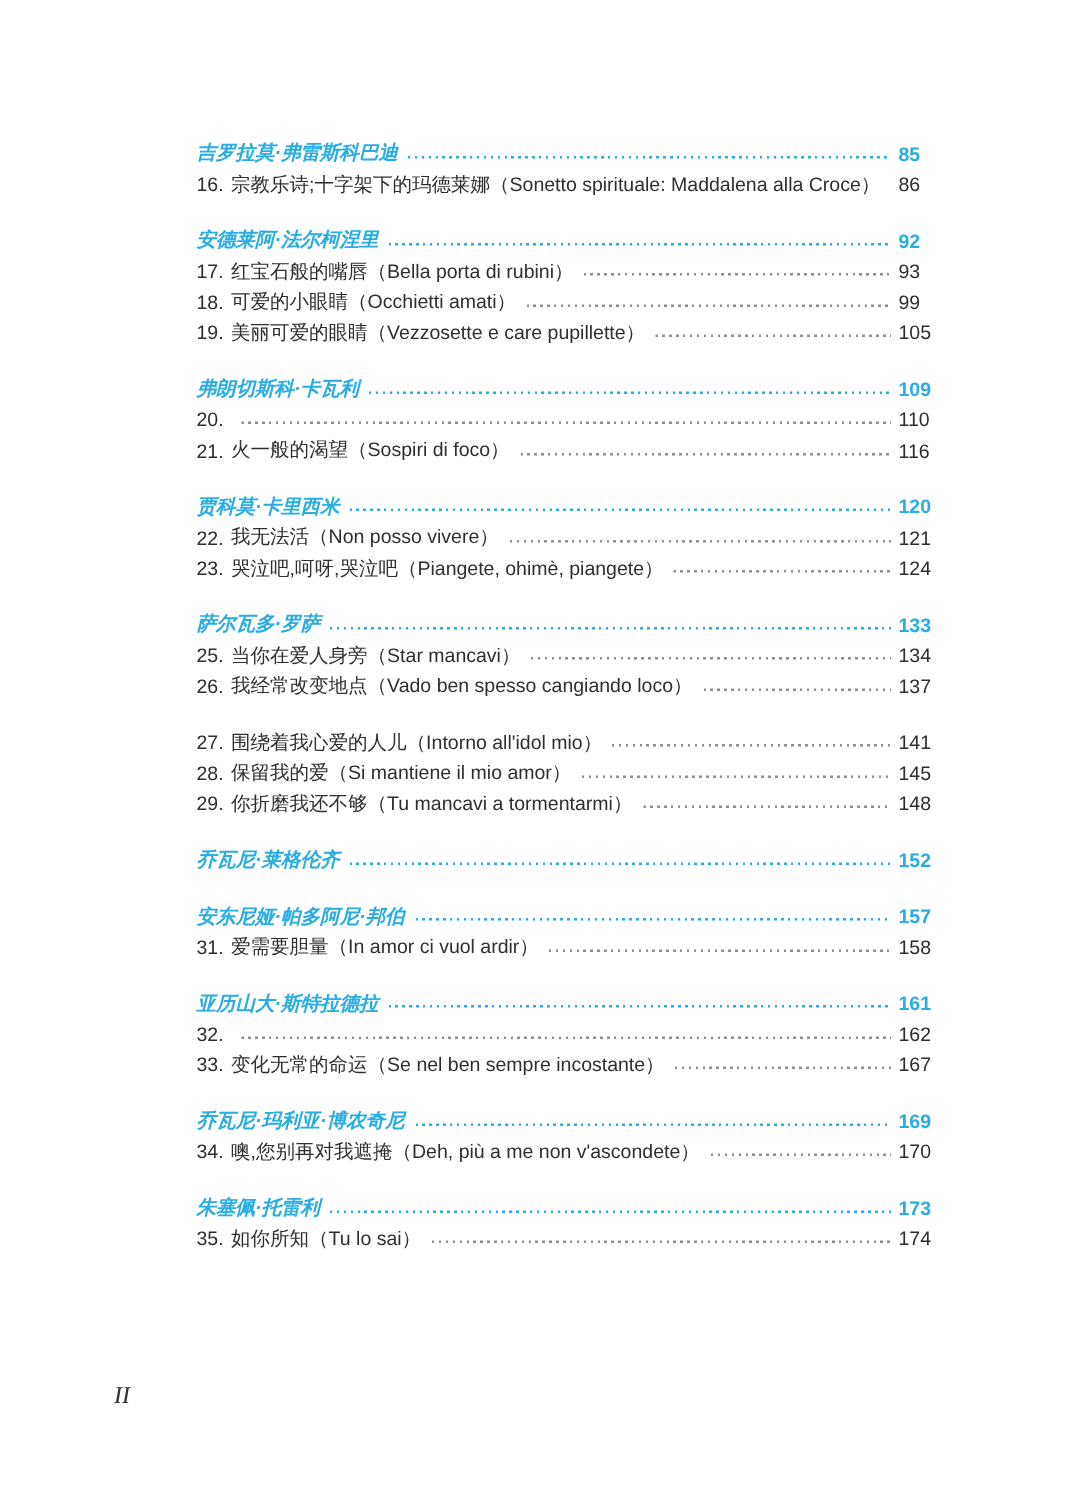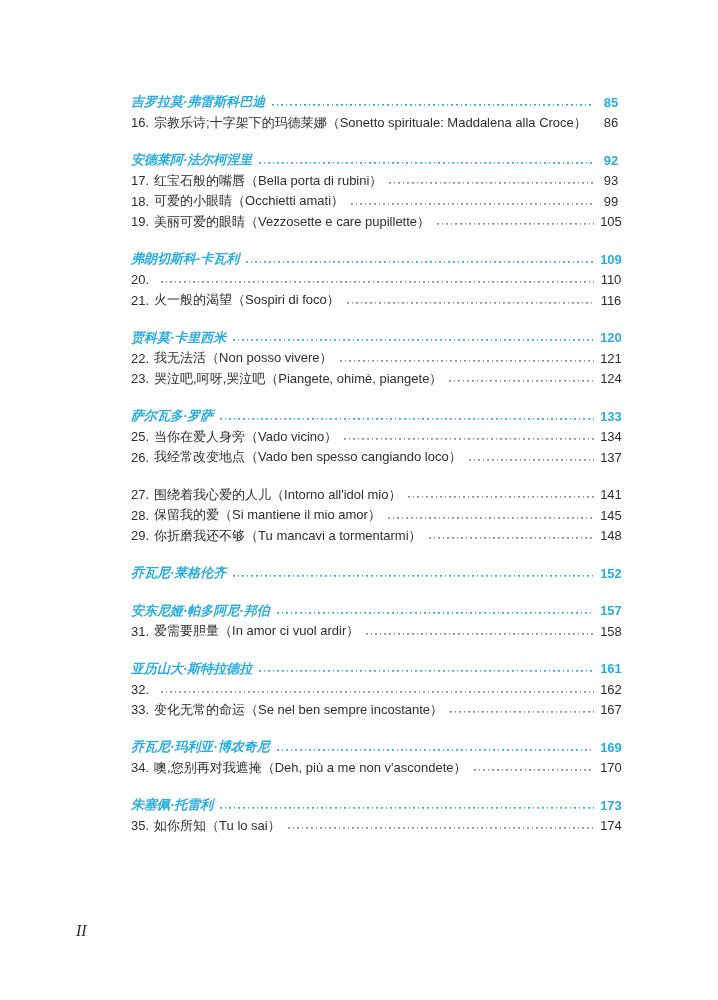--- a/index.html
+++ b/index.html
@@ -38,21 +38,21 @@
     margin: 0 5px 0 7px;
     background-image: repeating-linear-gradient(to right,
       currentColor 0, currentColor 1.6px, transparent 1.6px, transparent 4.6px);
     background-size: 100% 1.7px;
     background-repeat: no-repeat;
     background-position: 0 62%;
   }
   .leader-gray { color: #8f8f8f; }
   .page-num {
     min-width: 24px;
-    text-align: center;
+    text-align: left;
     font-style: normal;
   }
   .composer-row .page-num { color: var(--accent, #29ade3); }
   .song-row .page-num { color: var(--text, #2e2e2e); }
   .footer {
     position: absolute;
     left: 76px; top: 922px;
     font-family: "Liberation Serif", "DejaVu Serif", serif;
     font-style: italic;
     font-weight: normal;
@@ -155,21 +155,21 @@
 
   <section class="toc-section">
     <div class="row composer-row">
       <span class="composer-name">萨尔瓦多·罗萨</span>
       <span class="leader"></span>
       <span class="page-num">133</span>
     </div>
 
   <div class="row song-row">
     <span class="song-no">25.</span>
-    <span class="song-title">当你在爱人身旁（Vado vicino）</span>
+    <span class="song-title">当你在爱人身旁（Star mancavi）</span>
     <span class="leader leader-gray"></span>
     <span class="page-num">134</span>
   </div>
 
   <div class="row song-row">
     <span class="song-no">26.</span>
     <span class="song-title">我经常改变地点（Vado ben spesso cangiando loco）</span>
     <span class="leader leader-gray"></span>
     <span class="page-num">137</span>
   </div>

